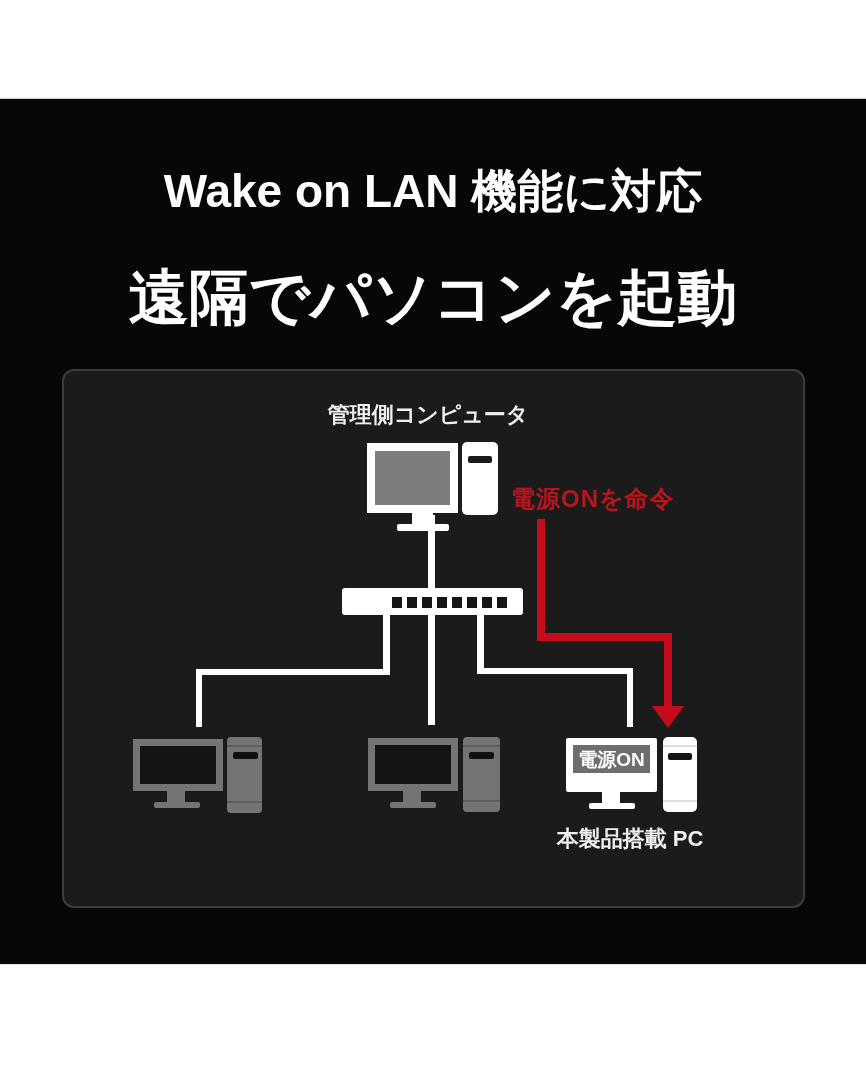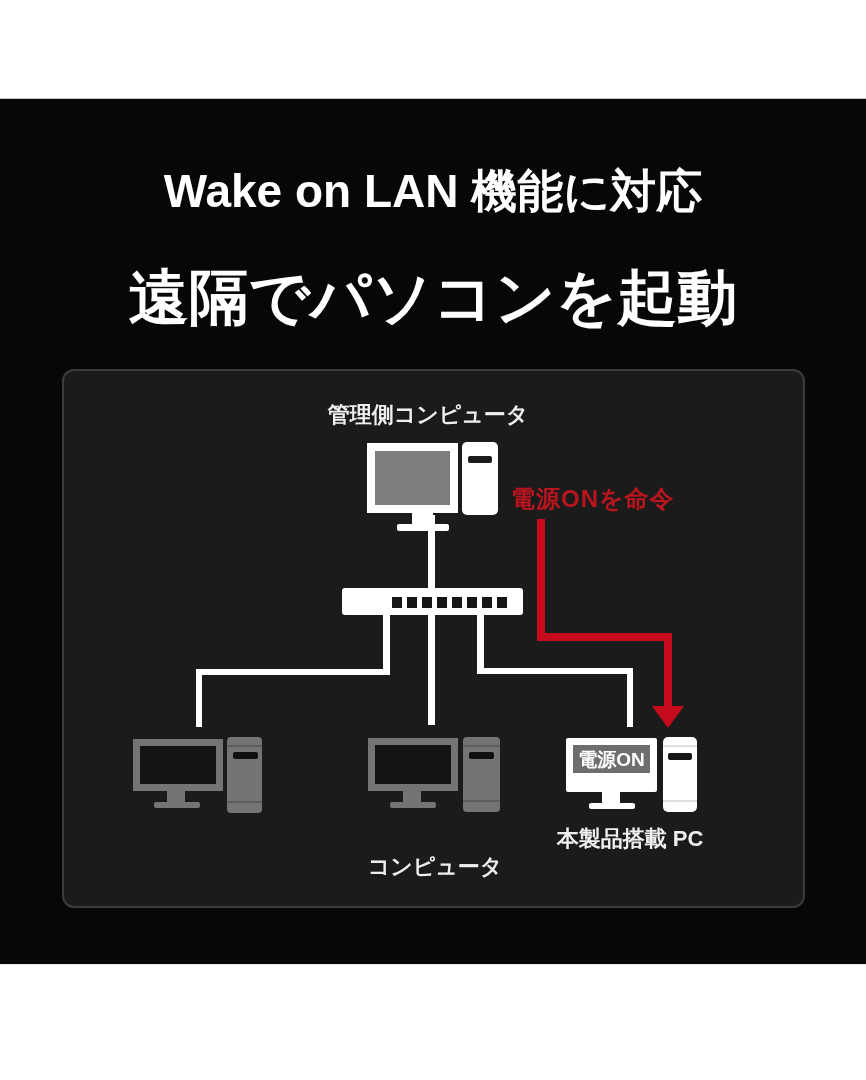--- a/index.html
+++ b/index.html
@@ -187,16 +187,15 @@
     </div>
     <div class="part neck t-neck white"></div>
     <div class="part base t-base white"></div>
     <div class="part tower t-tower white">
       <div class="capline white cap-t"></div>
       <div class="slot t-slot"></div>
       <div class="capline white cap-b"></div>
     </div>
   </div>
 
-  <div class="diagram-label client-label-2">コンピュータ</div>
   <div class="diagram-label target-label">本製品搭載 PC</div>
 
 </div>
 
 </body></html>

